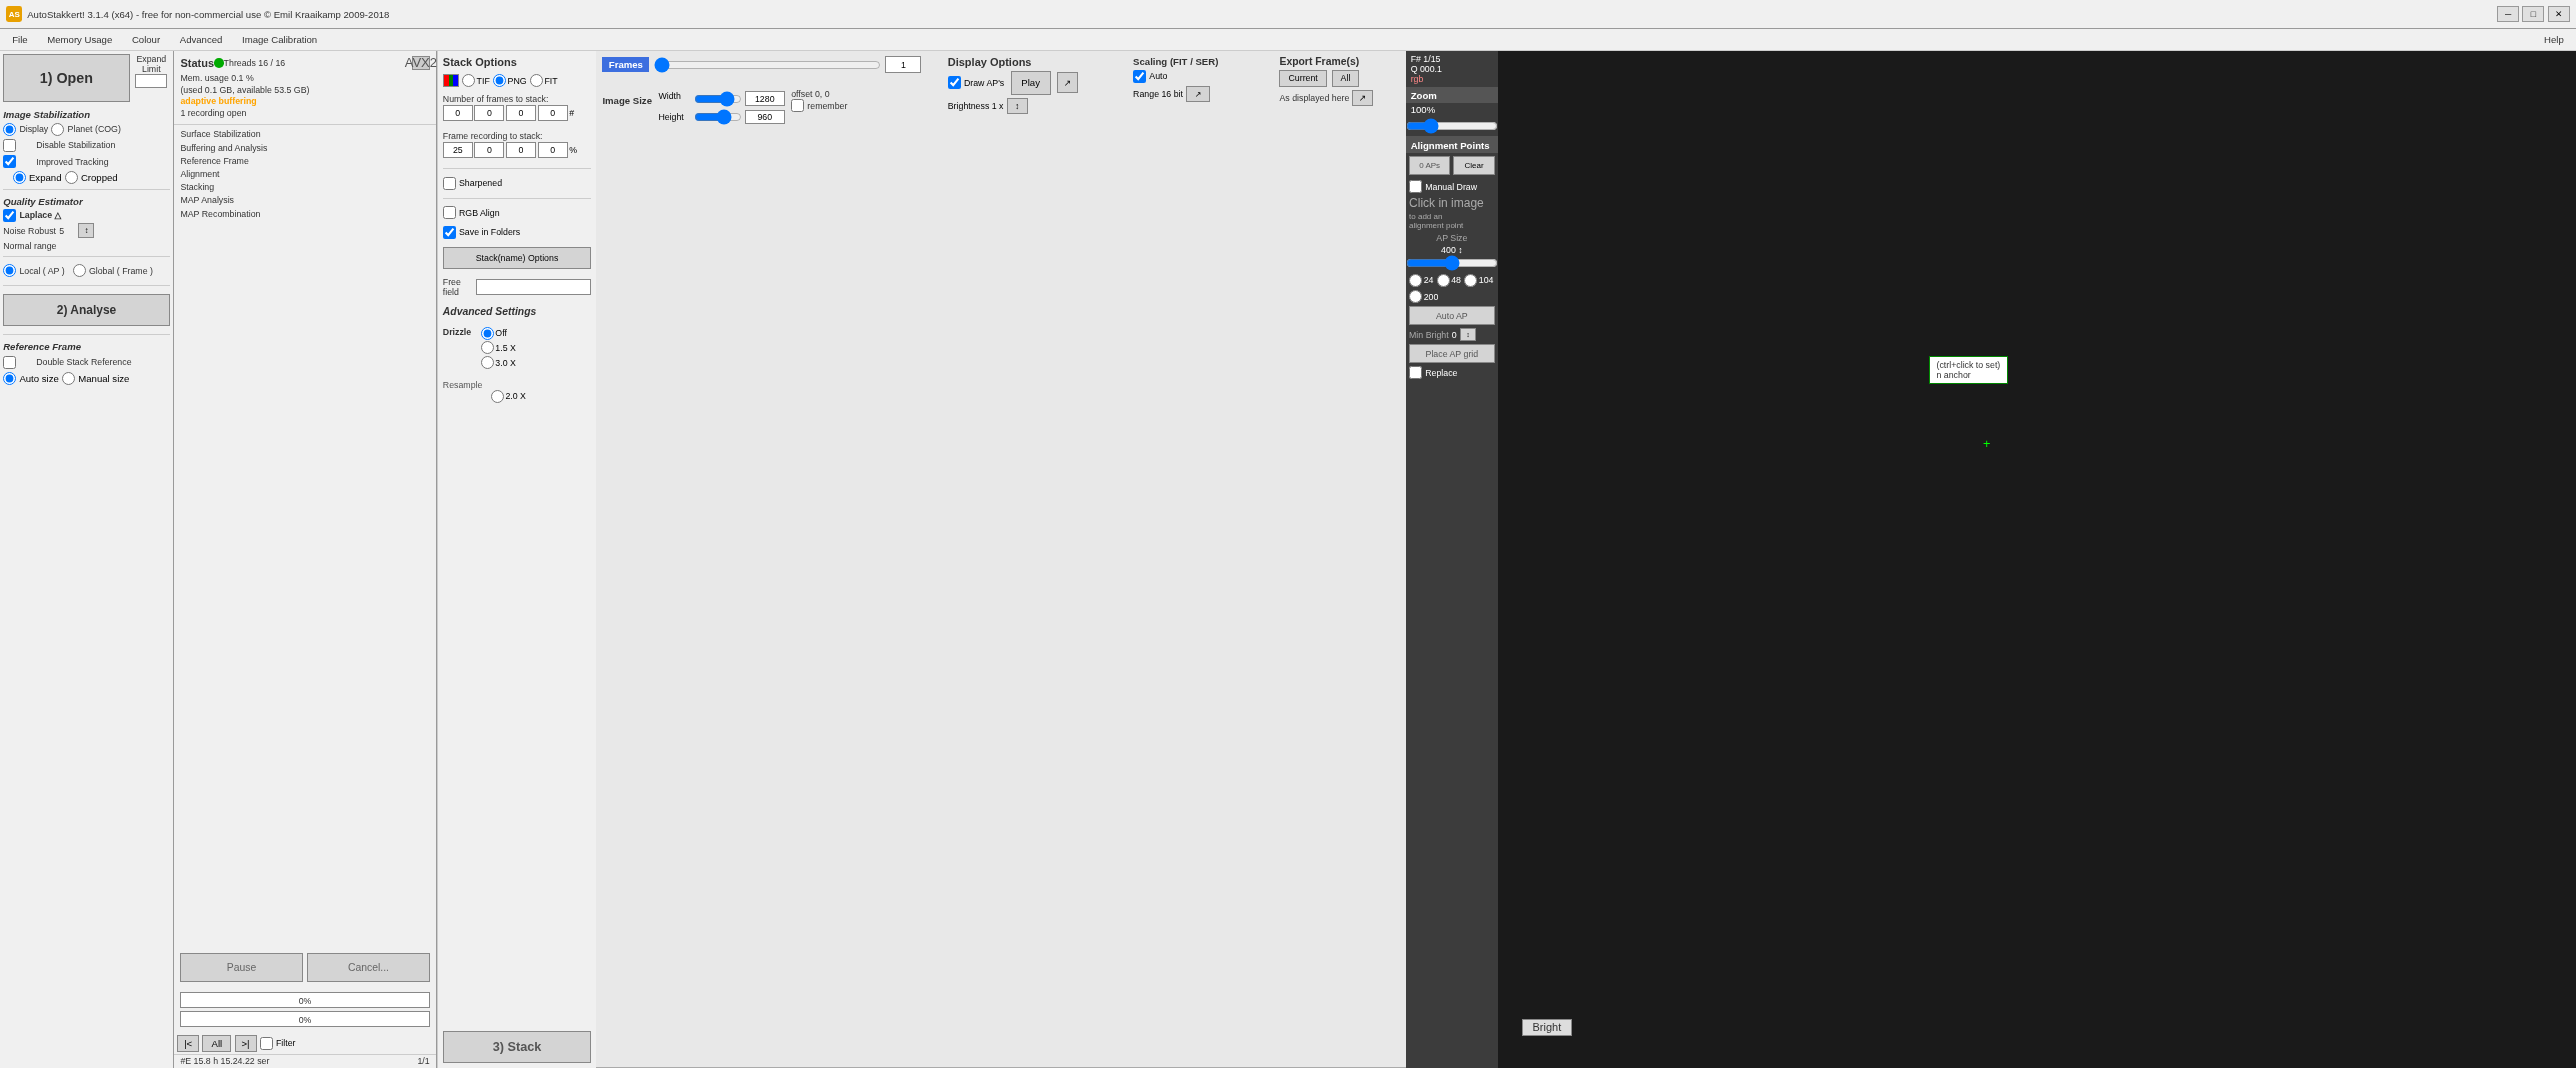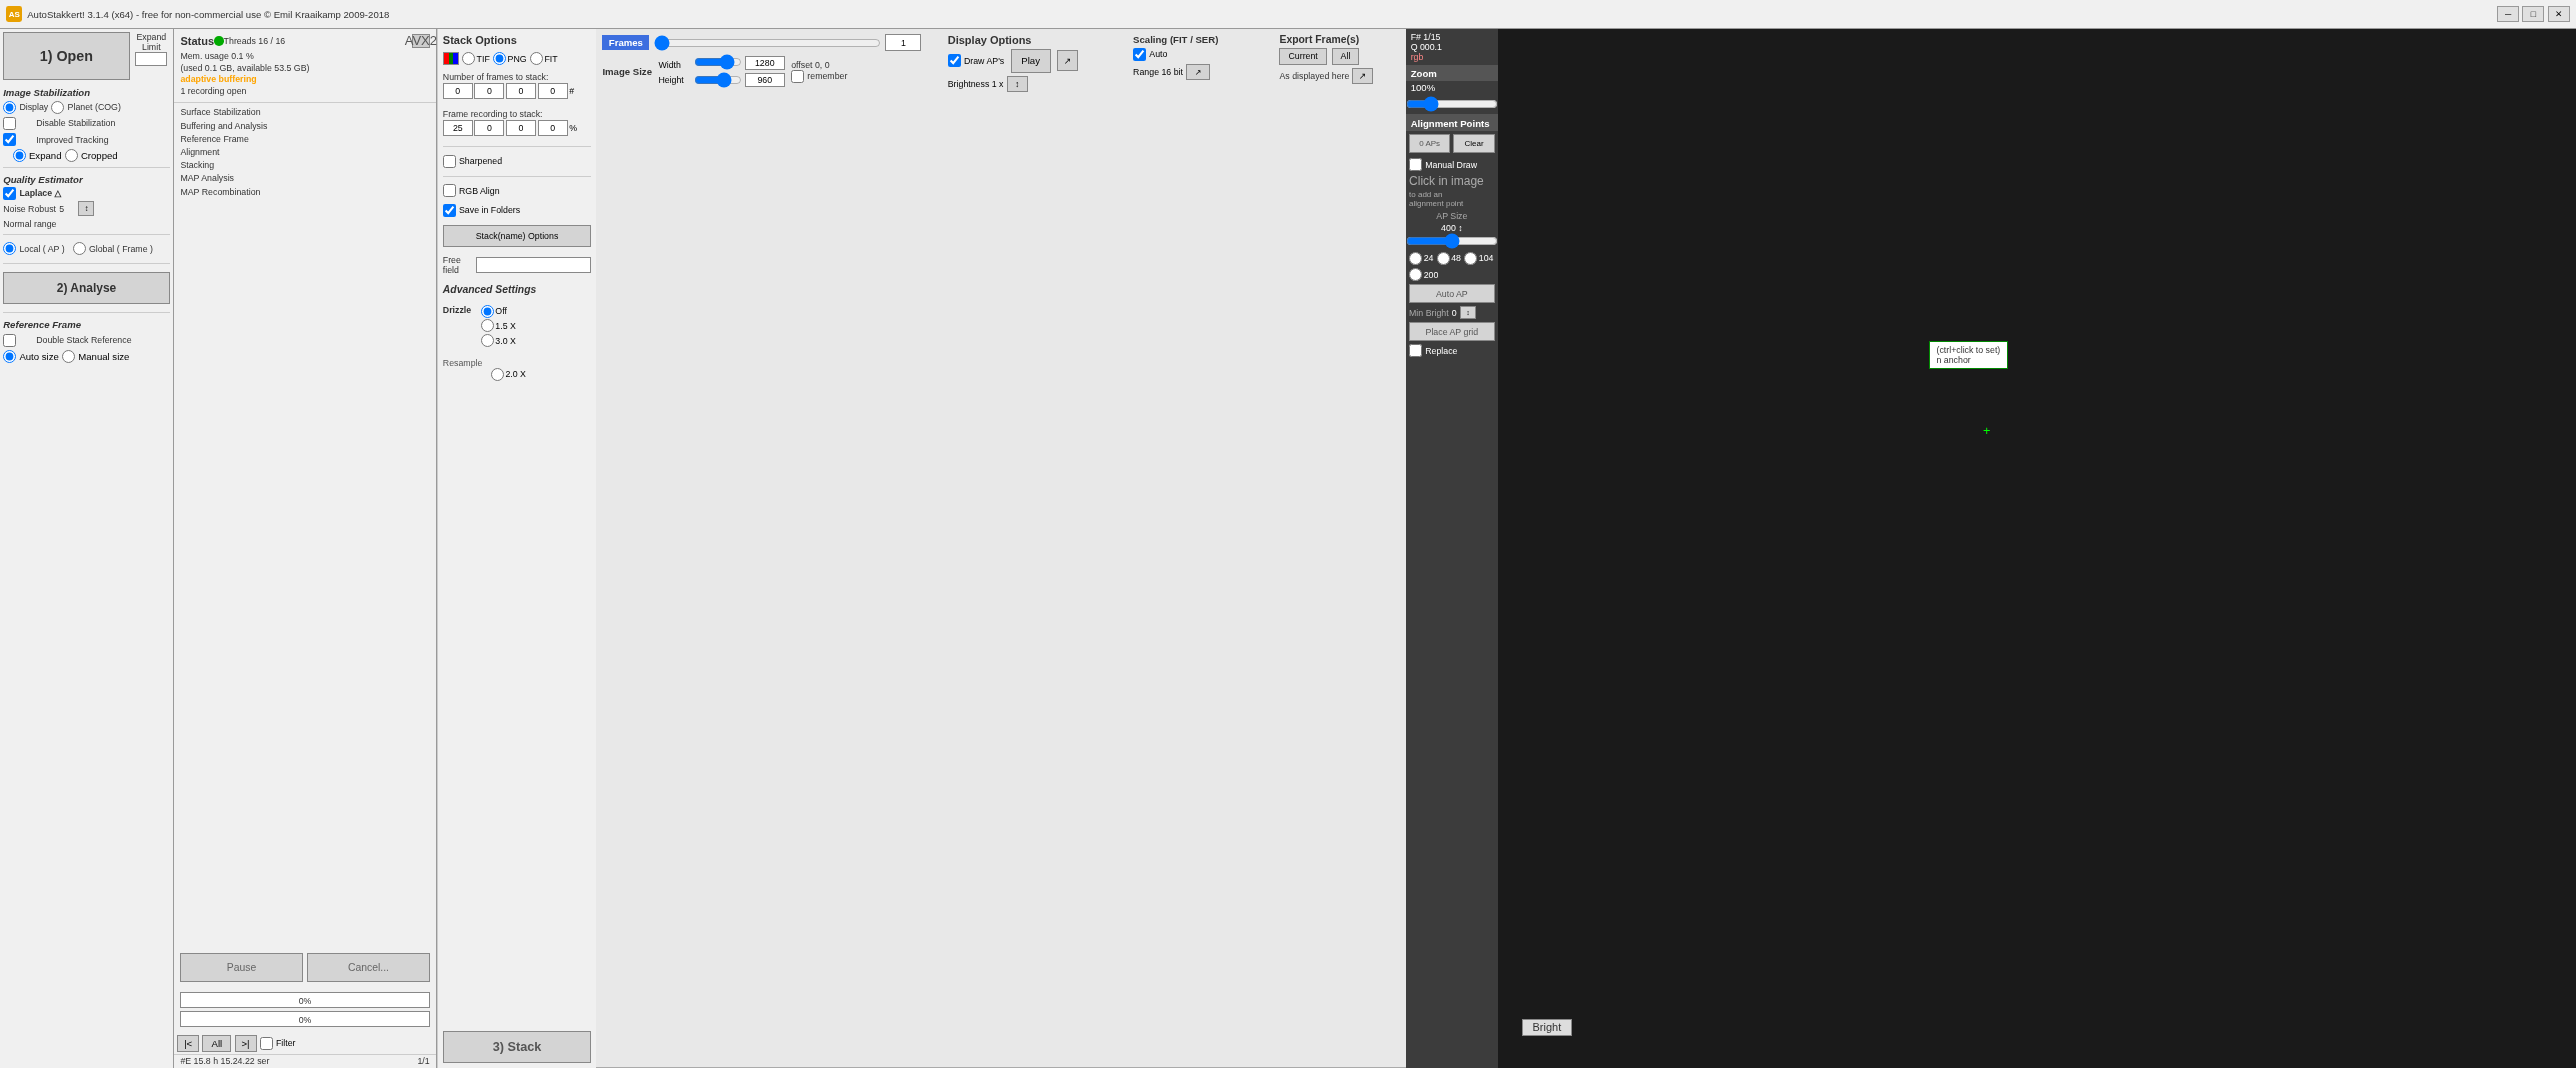--- a/index.html
+++ b/index.html
@@ -601,20 +601,29 @@
       <span>AS</span>
     </div>
     <span class="title-bar-text">AutoStakkert! 3.1.4 (x64) - free for non-commercial use © Emil Kraaikamp 2009-2018</span>
     <div class="title-bar-controls">
       <button class="title-btn">─</button>
       <button class="title-btn">□</button>
       <button class="title-btn">✕</button>
     </div>
   </div>
 
+  <div class="menu-bar">
+    <div class="menu-item">File</div>
+    <div class="menu-item">Memory Usage</div>
+    <div class="menu-item">Colour</div>
+    <div class="menu-item">Advanced</div>
+    <div class="menu-item">Image Calibration</div>
+    <div style="flex:1"></div>
+    <div class="menu-item">Help</div>
+  </div>
 
   <div class="main-row">
 
     <div class="left-panel">
 
       <div class="open-button-row">
         <button class="open-button">1) Open</button>
         <div class="expand-limit-col">
           <span class="expand-label">Expand</span>
           <span class="limit-label">Limit</span>
@@ -883,21 +892,21 @@
         <div style="display:flex;flex-direction:column;gap:3.2px;min-width:319px;">
           <div style="display:flex;align-items:center;gap:4.8px;">
             <span style="background:#3c6edf;color:white;font-weight:bold;font-size:9.6px;padding:1.6px 6.4px;">Frames</span>
             <input type="range" min="1" max="15" value="1" style="flex: 1 1 0%;">
             <input type="text" value="1" style="width: 36px; height: 17.5px; border: 0.8px solid rgb(136, 136, 136); font-size: 8.8px; text-align: center;">
           </div>
 
           <div style="display:flex;align-items:center;gap:6.4px;">
             <span style="font-size:9.6px;font-weight:bold;color:#333;">Image Size</span>
             <div style="display:flex;flex-direction:column;gap:1.6px;">
-              <div style="display:flex;align-items:flex-end;gap:3.2px;">
+              <div style="display:flex;align-items:flex-start;gap:3.2px;margin-top:15px;">
                 <span style="font-size:8.8px;width:32px;">Width</span>
                 <input type="range" min="0" max="100" value="80" style="width: 48px;">
                 <input type="text" value="1280" style="width: 40px; height: 14.3px; border: 0.8px solid rgb(136, 136, 136); font-size: 8.8px; text-align: center;">
               </div>
               <div style="display:flex;align-items:center;gap:3.2px;">
                 <span style="font-size:8.8px;width:32px;">Height</span>
                 <input type="range" min="0" max="100" value="70" style="width: 48px;">
                 <input type="text" value="960" style="width: 40px; height: 14.3px; border: 0.8px solid rgb(136, 136, 136); font-size: 8.8px; text-align: center;">
               </div>
             </div>

